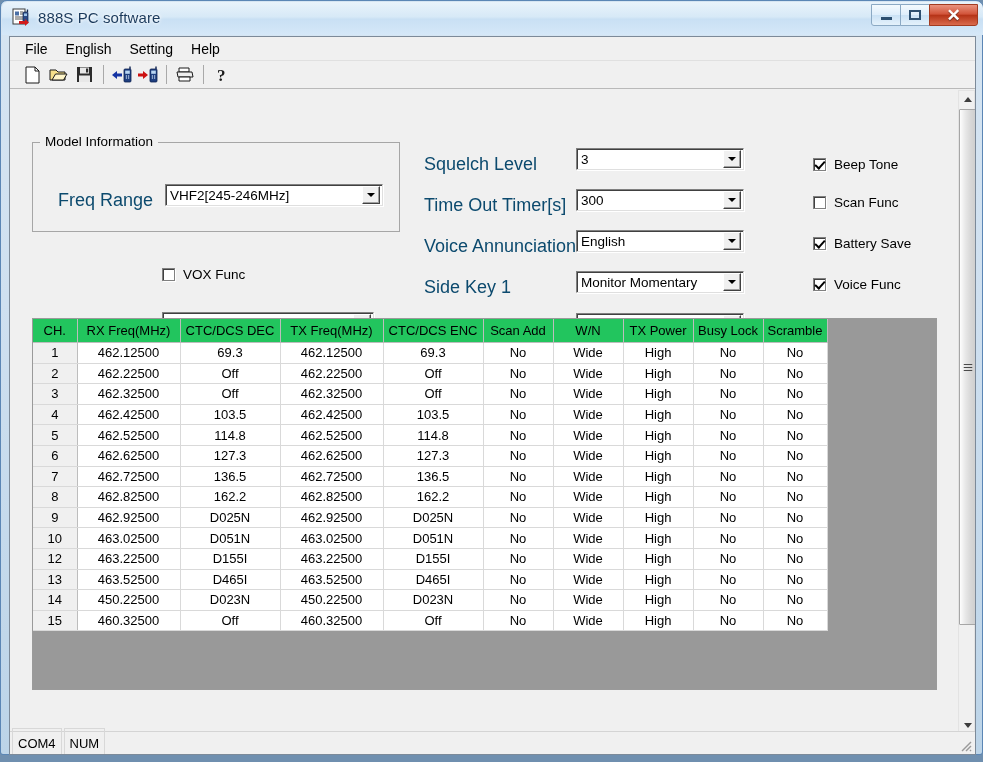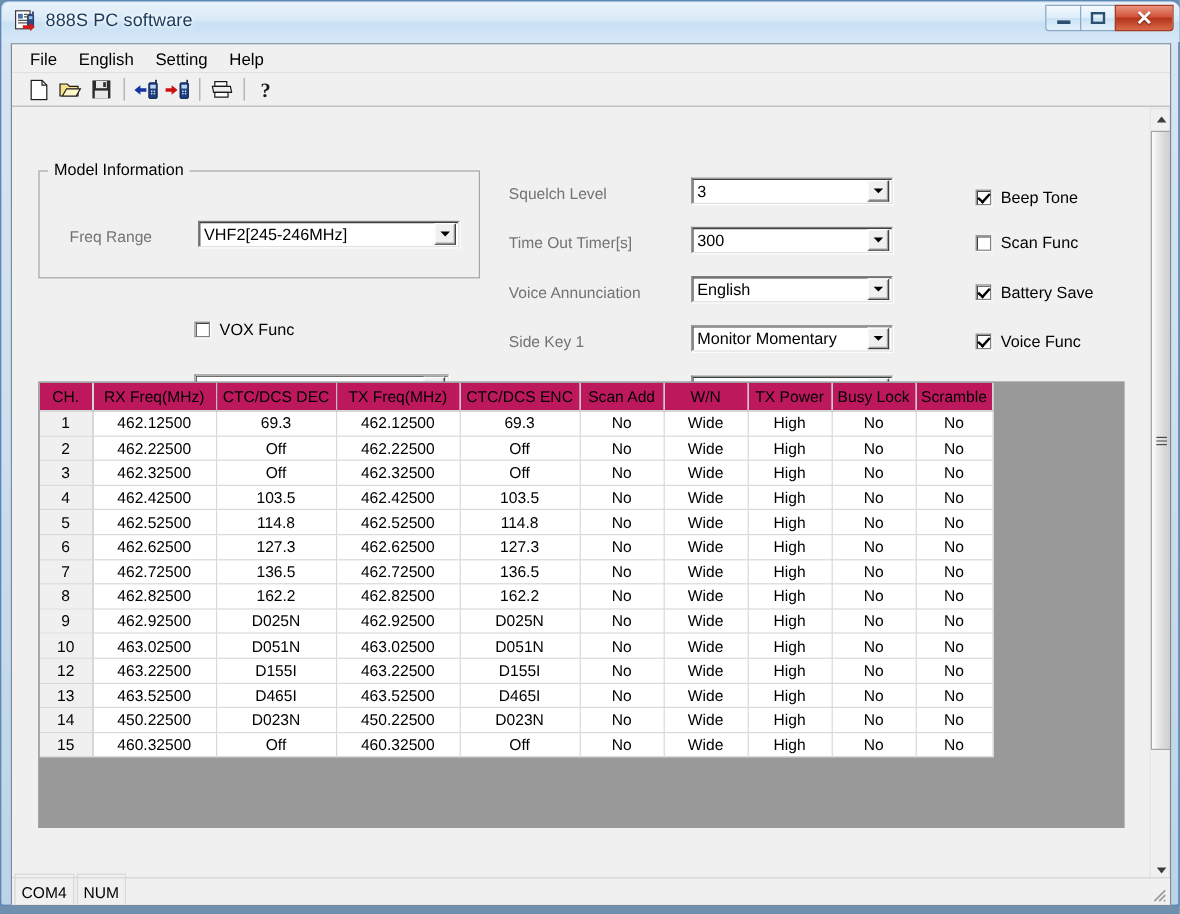--- a/index.html
+++ b/index.html
@@ -155,22 +155,22 @@
   #modelgroup-legend {
     position: absolute;
     left: 30px; top: 44px;
     background: #f0f0f0;
     padding: 0 5px;
     font-size: 13.5px;
   }
 
   .lbl {
     position: absolute;
-    font-size: 13px;
-    color: #737373;
+    font-size: 18px;
+    color: #0c4a6e;
     white-space: nowrap;
   }
 
   
   .combo {
     position: absolute;
     height: 22px;
     background: #ffffff;
     border: 1px solid #808080;
     border-right-color: #dfdfdf;
@@ -244,21 +244,21 @@
     background: #999999;
     overflow: hidden;
   }
   table.grid {
     border-collapse: collapse;
     table-layout: fixed;
     background: #fff;
     font-size: 13px;
   }
   table.grid th {
-    background: #be185d;
+    background: #22c55e;
     border: 1px solid #bdbdbd;
     border-top: none;
     border-left: none;
     font-weight: normal;
     height: 23px;
     padding: 0 2px;
     overflow: hidden;
     white-space: nowrap;
     text-align: center;
     font-size: 13px;

